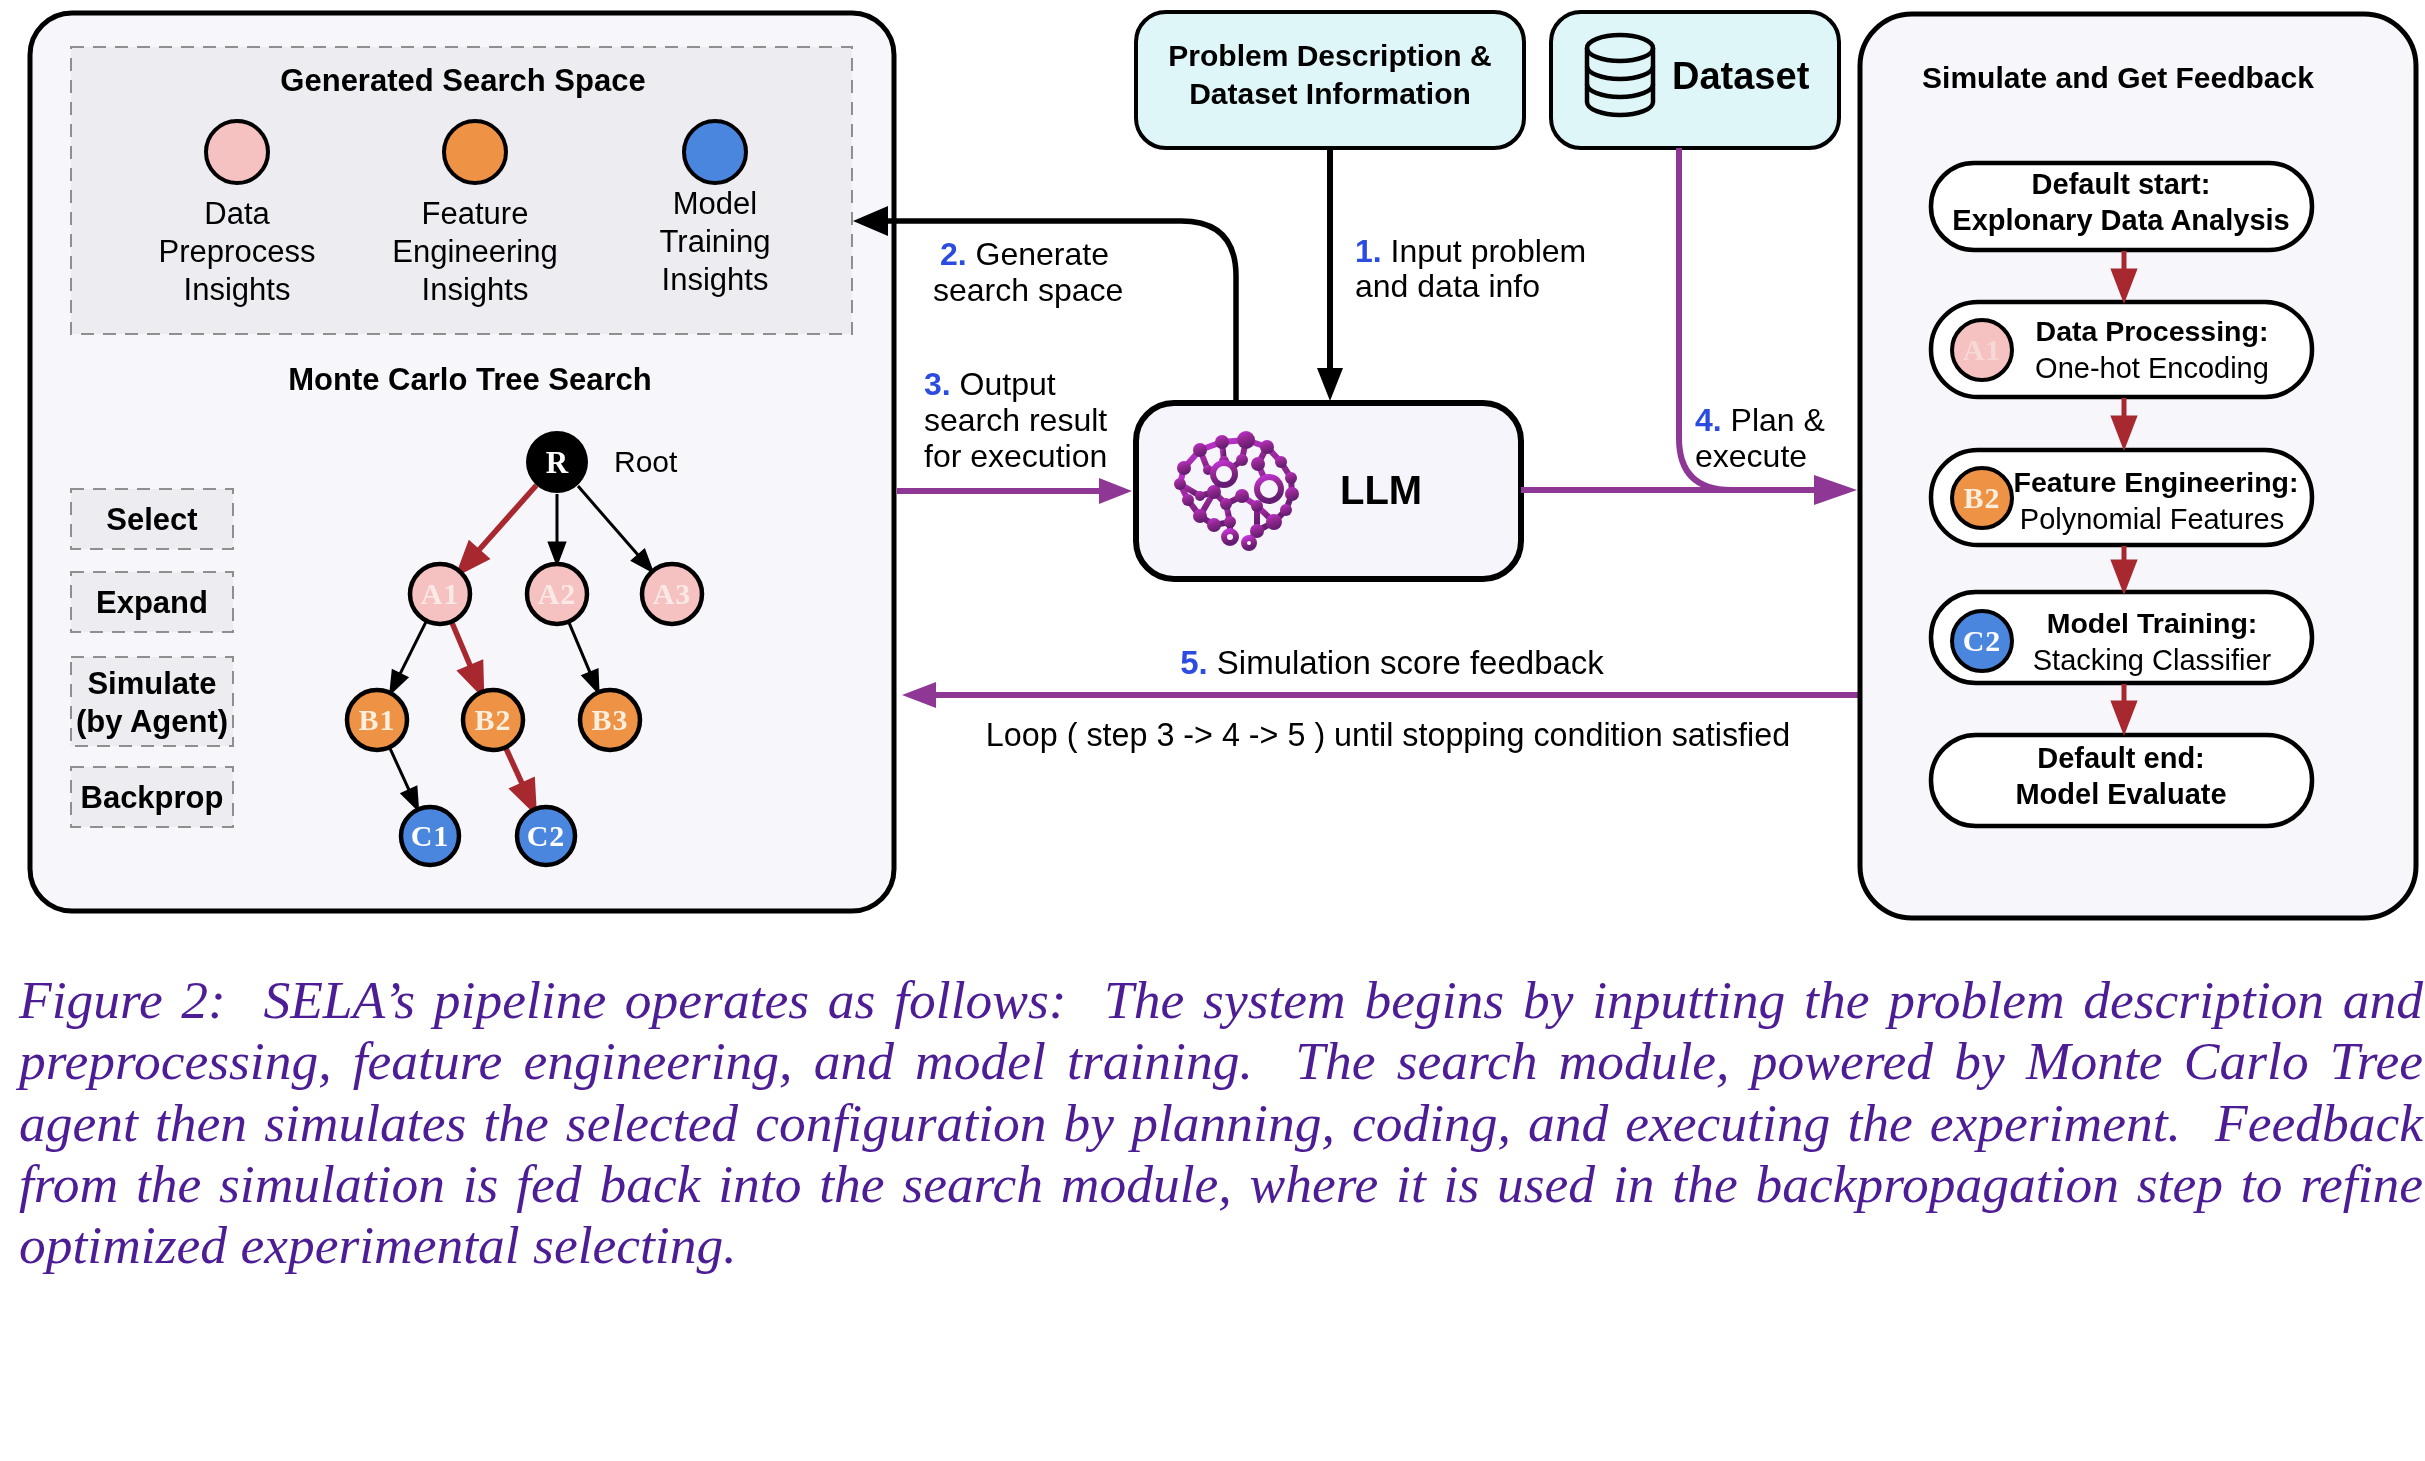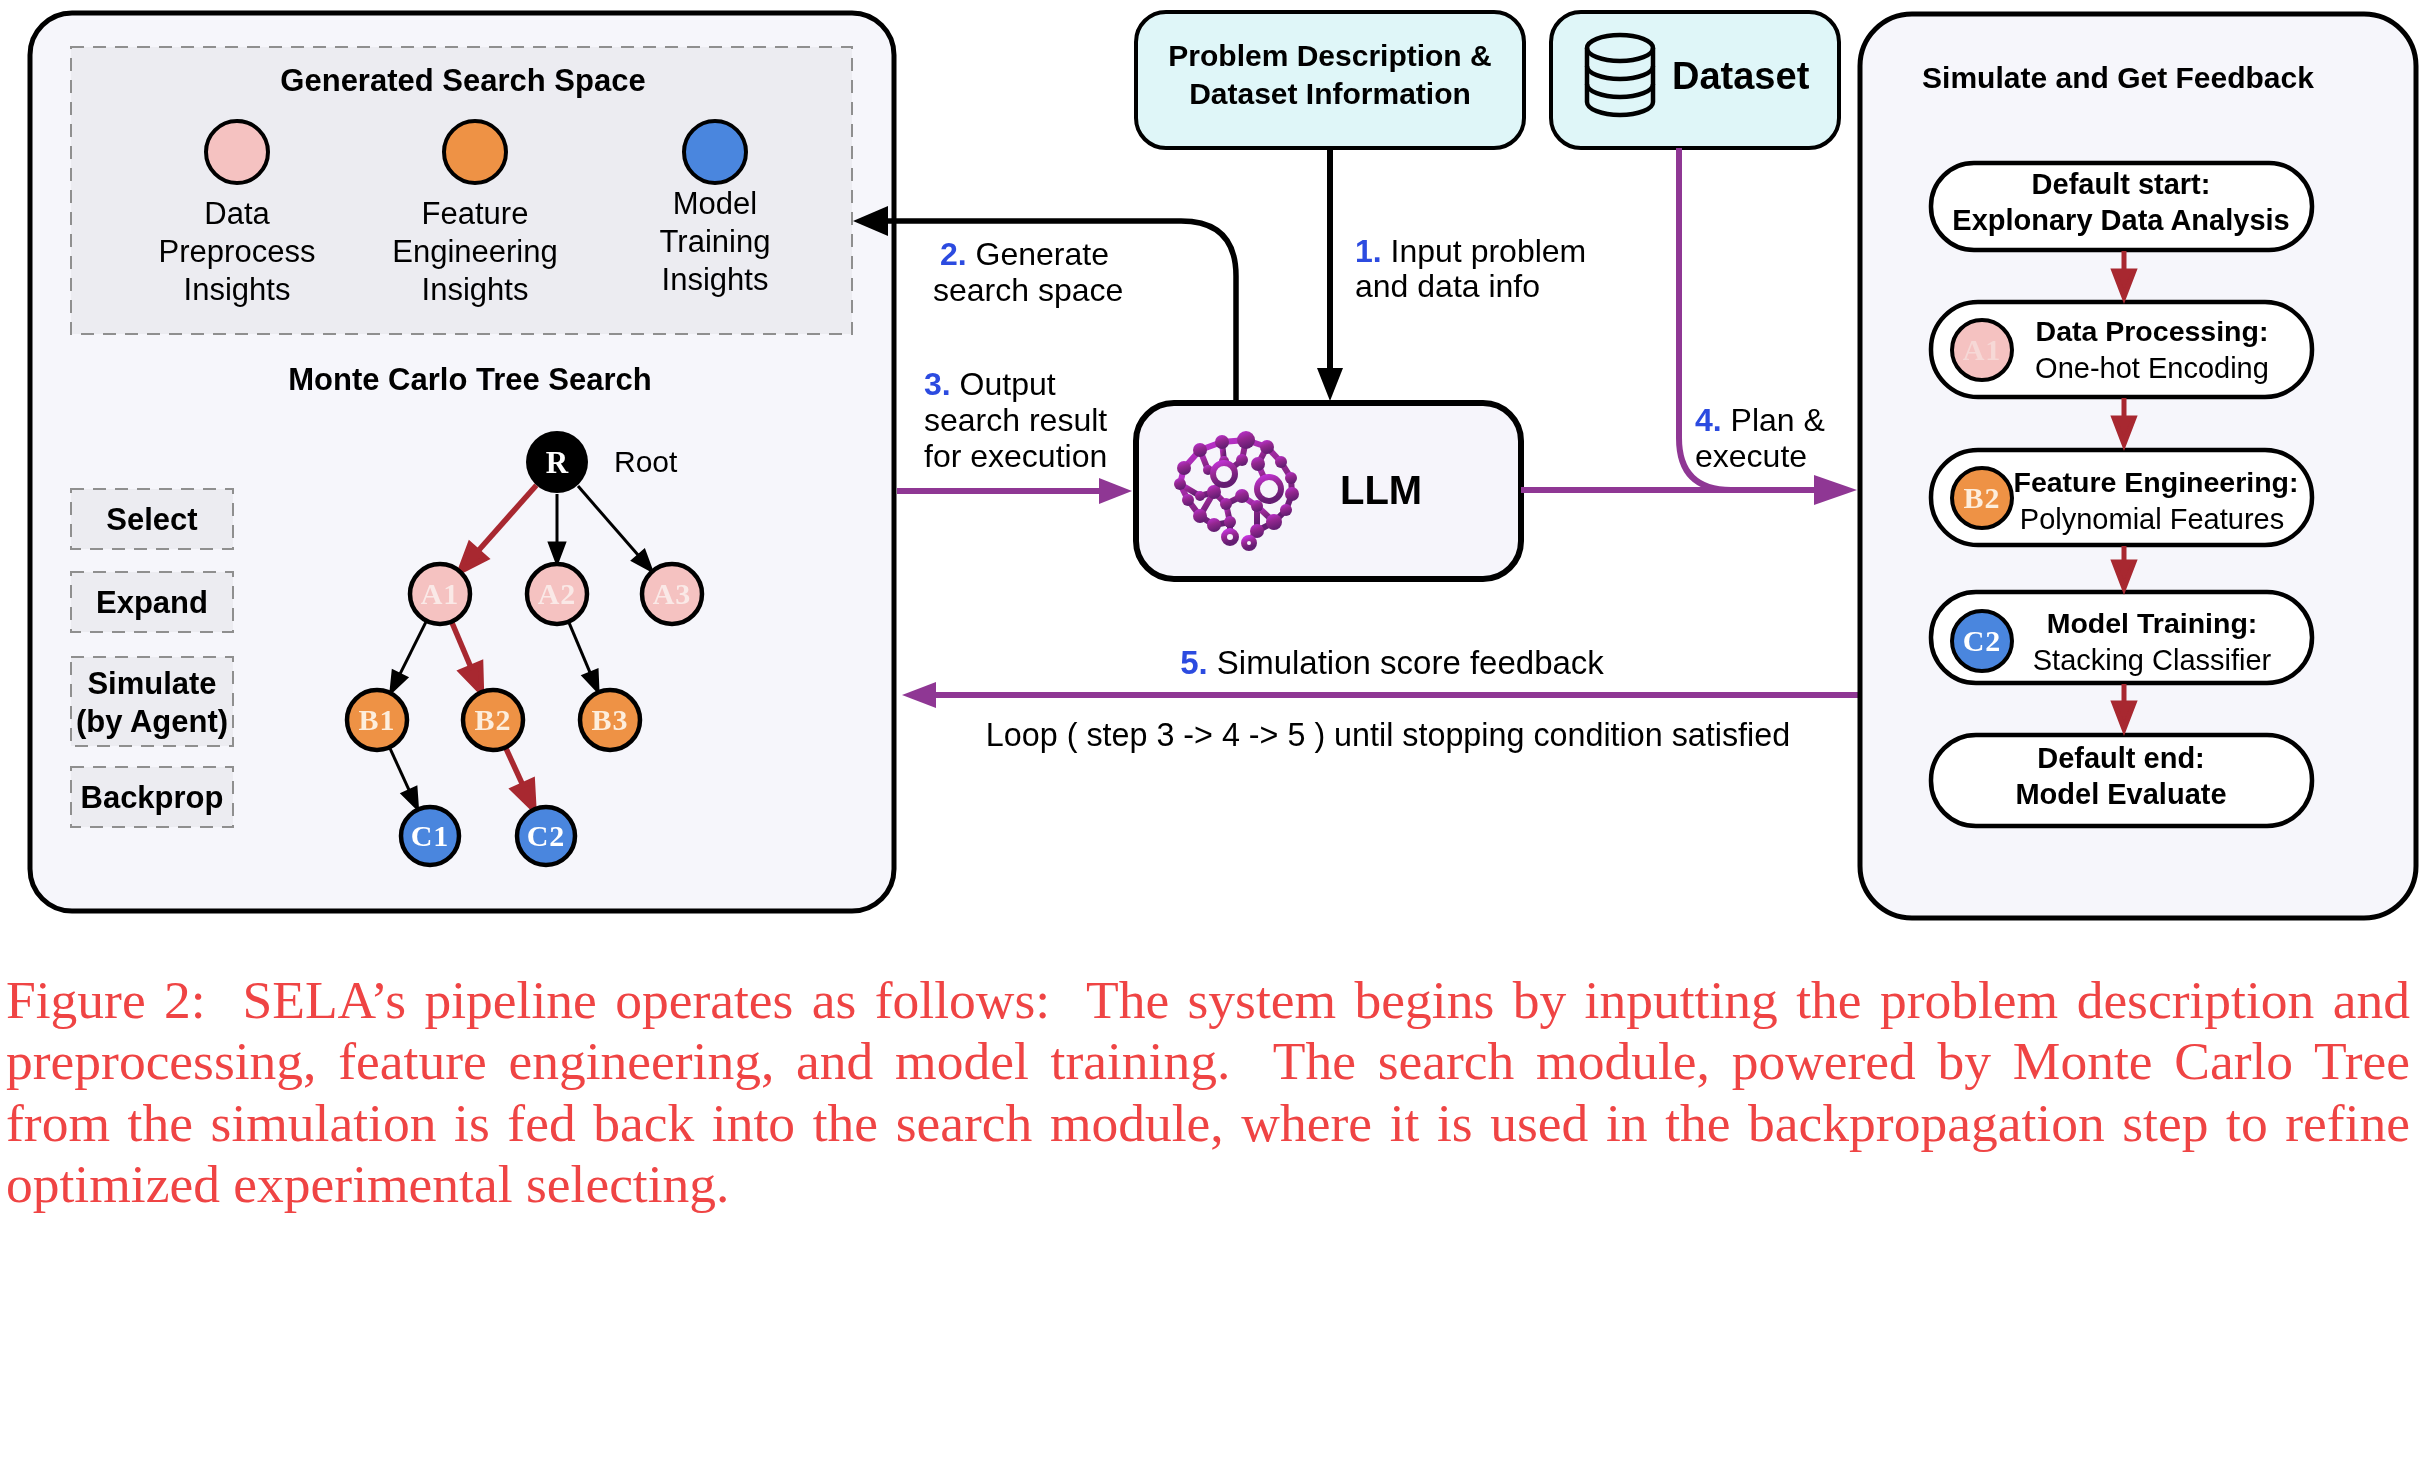--- a/index.html
+++ b/index.html
@@ -1,18 +1,18 @@
 <!DOCTYPE html>
 <html><head>
 <meta charset="utf-8">
 <style>
   html,body{margin:0;padding:0;background:#ffffff;}
   body{width:2425px;height:1461px;position:relative;font-family:"Liberation Sans",sans-serif;}
   #fig{position:absolute;left:0;top:0;}
-  #cap{position:absolute;left:6px;top:970px;width:2404px;font-family:"Liberation Serif",serif;font-size:53.5px;line-height:61.3px;color:#ef4444;}
+  #cap{position:absolute;left:19px;top:970px;width:2404px;font-family:"Liberation Serif",serif;font-size:53.5px;line-height:61.3px;color:#4c1d95;font-style:italic;}
   .jl{text-align:justify;text-align-last:justify;white-space:nowrap;}
 </style>
 </head>
 <body>
 <svg id="fig" width="2425" height="965" viewBox="0 0 2425 965">
 <defs>
 <linearGradient id="braing" x1="0" y1="0" x2="0.35" y2="1">
 <stop offset="0" stop-color="#c233d8"></stop>
 <stop offset="0.5" stop-color="#93278f"></stop>
 <stop offset="1" stop-color="#641d72"></stop>
@@ -236,15 +236,16 @@
 <line x1="2124" y1="546" x2="2124" y2="563"></line>
       <polygon points="2124,588 2114,562 2134,562"></polygon>
 <line x1="2124" y1="684" x2="2124" y2="704"></line>
       <polygon points="2124,729 2114,703 2134,703"></polygon>
 </g>
 </svg>
 
 <div id="cap">
 <div class="jl">Figure 2:&nbsp; SELA’s pipeline operates as follows:&nbsp; The system begins by inputting the problem description and</div>
 <div class="jl">preprocessing, feature engineering, and model training.&nbsp; The search module, powered by Monte Carlo Tree</div>
+<div class="jl">agent then simulates the selected configuration by planning, coding, and executing the experiment.&nbsp; Feedback</div>
 <div class="jl">from the simulation is fed back into the search module, where it is used in the backpropagation step to refine</div>
 <div>optimized experimental selecting.</div>
 </div>
 
 </body></html>

